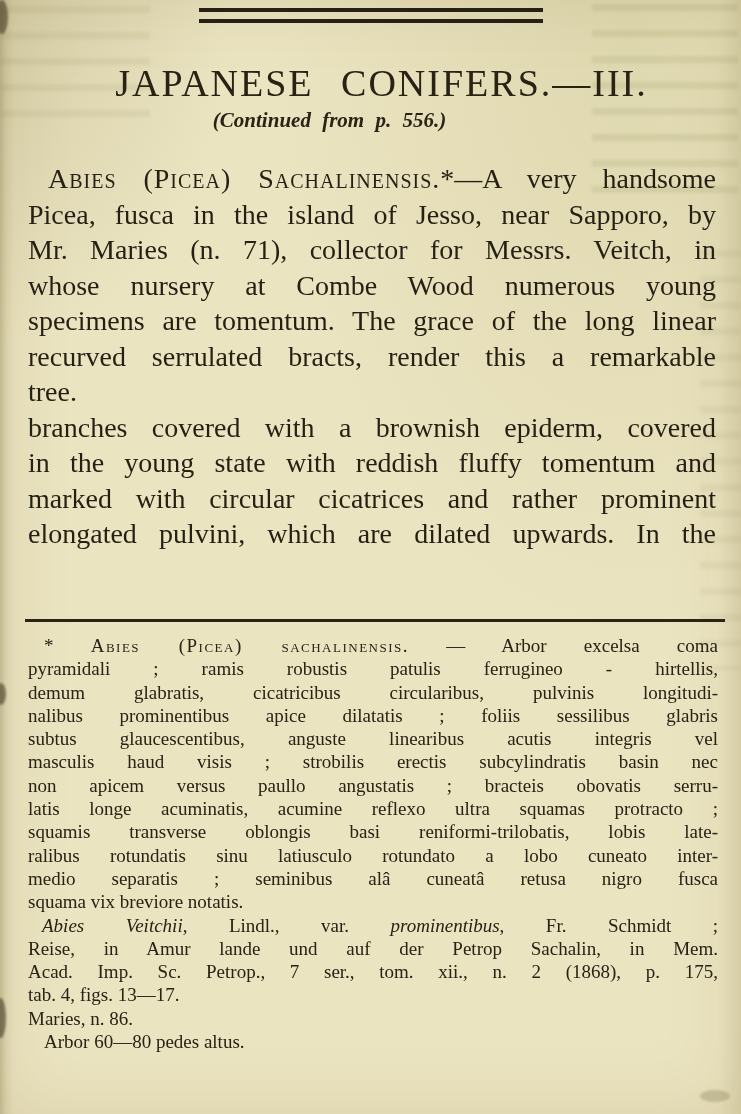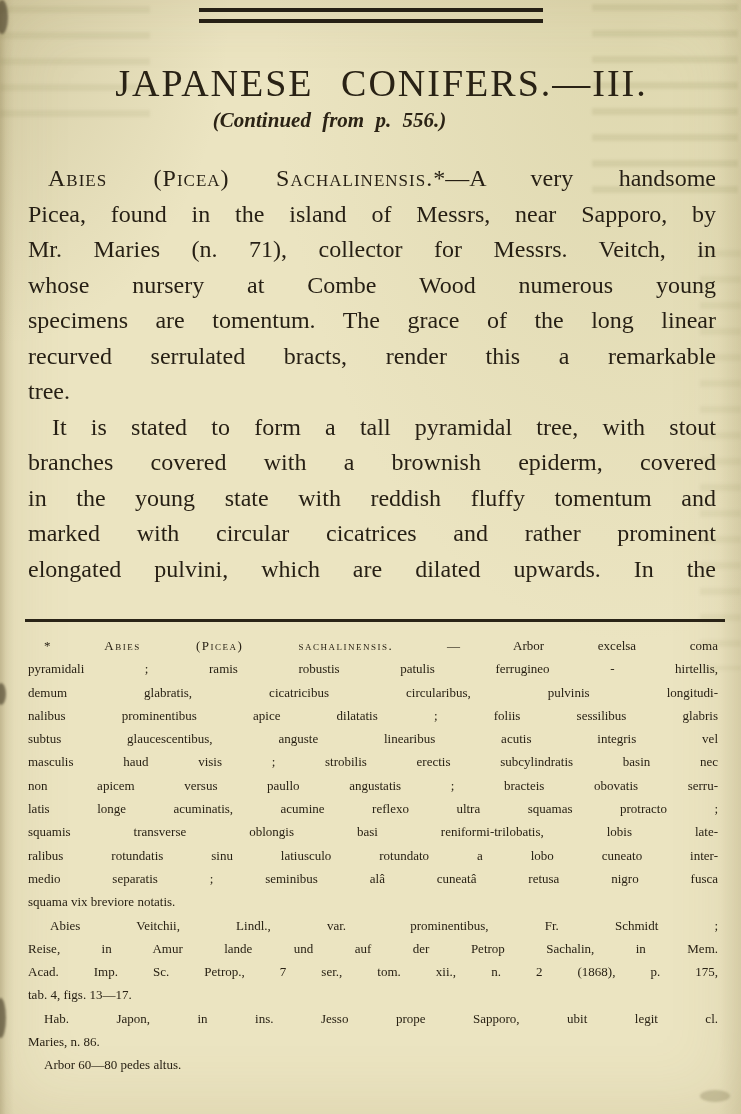--- a/index.html
+++ b/index.html
@@ -30,40 +30,40 @@
     letter-spacing:2px;word-spacing:16px;color:#292215;
   }
   .subtitle{
     position:absolute;top:107px;left:0;width:659px;
     text-align:center;font-size:21px;line-height:26px;
     font-style:italic;font-weight:600;word-spacing:6px;color:#2b2315;
   }
   
   .body-text{
     position:absolute;top:161px;left:28px;width:688px;
-    font-size:24px;line-height:35.5px;color:#261f14;
+    font-size:28px;line-height:35.5px;color:#261f14;
   }
   .bline{min-height:35.5px;}
   .j{text-align:justify;text-align-last:justify;}
   .ind20{text-indent:20px;}
   .ind24{text-indent:24px;}
   .sc{font-variant:small-caps;letter-spacing:1px;}
   
   .fn-rule{
     position:absolute;top:619px;left:25px;width:700px;height:0;
     border-top:3px solid #2a2417;
   }
   .footnote{
     position:absolute;top:634px;left:28px;width:690px;
-    font-size:13px;line-height:23.3px;color:#292215;
+    font-size:19px;line-height:23.3px;color:#292215;
   }
   .fline{min-height:23.3px;}
   .ind16{text-indent:16px;}
   .ind14{text-indent:14px;}
-  .it{margin-left:8px;}
+  .it{font-style:italic;}
   .fsc{font-variant:small-caps;letter-spacing:1.5px;}
   
   .smudge{position:absolute;filter:blur(1.5px);pointer-events:none;}
   .s-lines{
     background:repeating-linear-gradient(
       to bottom, rgba(125,120,65,0.16) 0 7px, rgba(125,120,65,0) 7px 26px);
   }
   .s-topright{top:4px;left:592px;width:146px;height:200px;opacity:.8;}
   .s-topleft{top:6px;left:0;width:150px;height:128px;opacity:.6;}
   .s-rightmid{top:250px;left:700px;width:41px;height:420px;opacity:.5;}
@@ -86,28 +86,27 @@
   <div class="edge-mark m3"></div>
   <div class="edge-mark m4"></div>
 
   <div class="double-rule"></div>
 
   <h1 class="title" style="margin:11px;font-weight:400;">JAPANESE CONIFERS.—III.</h1>
   <div class="subtitle">(Continued from p. 556.)</div>
 
   <div class="body-text">
     <div class="bline j ind20"><span class="sc">Abies (Picea) Sachalinensis.</span><span>*—A very handsome</span></div>
-    <div class="bline j">Picea, found in the island of Messrs, near Sapporo, by</div>
+    <div class="bline j">Picea, fusca in the island of Jesso, near Sapporo, by</div>
     <div class="bline j">Mr. Maries (n. 71), collector for Messrs. Veitch, in</div>
     <div class="bline j">whose nursery at Combe Wood numerous young</div>
     <div class="bline j">specimens are tomentum. The grace of the long linear</div>
     <div class="bline j">recurved serrulated bracts, render this a remarkable</div>
     <div class="bline">tree.</div>
 
-    <div class="bline j ind24">It is stated to form a tall pyramidal tree, with stout</div>
     <div class="bline j">branches covered with a brownish epiderm, covered</div>
     <div class="bline j">in the young state with reddish fluffy tomentum and</div>
     <div class="bline j">marked with circular cicatrices and rather prominent</div>
     <div class="bline j">elongated pulvini, which are dilated upwards. In the</div>
   </div>
 
   <div class="fn-rule"></div>
 
   <div class="footnote">
     <div class="fline j ind16"><span>* </span><span class="fsc">Abies (Picea) sachalinensis.</span><span> — Arbor excelsa coma</span></div>
@@ -122,19 +121,18 @@
     <div class="fline j">ralibus rotundatis sinu latiusculo rotundato a lobo cuneato inter-</div>
     <div class="fline j">medio separatis ; seminibus alâ cuneatâ retusa nigro fusca</div>
     <div class="fline">squama vix breviore notatis.</div>
 
     <div class="fline j ind14"><span class="it">Abies Veitchii</span><span>, Lindl., var. </span><span class="it">prominentibus</span><span>, Fr. Schmidt ;</span></div>
 
     <div class="fline j">Reise, in Amur lande und auf der Petrop Sachalin, in Mem.</div>
     <div class="fline j">Acad. Imp. Sc. Petrop., 7 ser., tom. xii., n. 2 (1868), p. 175,</div>
     <div class="fline">tab. 4, figs. 13—17.</div>
 
-    <div class="fline j ind16">Hab. Japon, in ins. Jesso prope Sapporo, ubit legit cl.</div>
     <div class="fline">Maries, n. 86.</div>
 
     <div class="fline ind16">Arbor 60—80 pedes altus.</div>
   </div>
 
 </div>
 
 </body></html>

